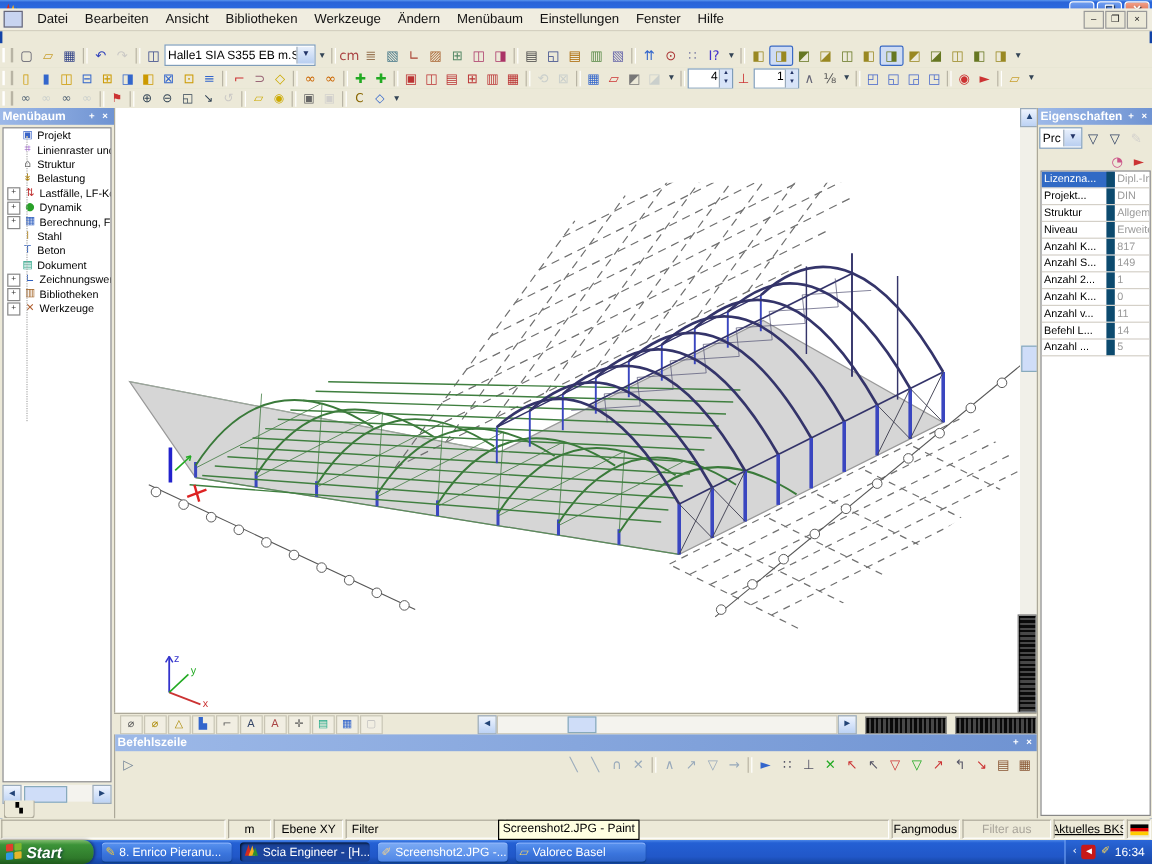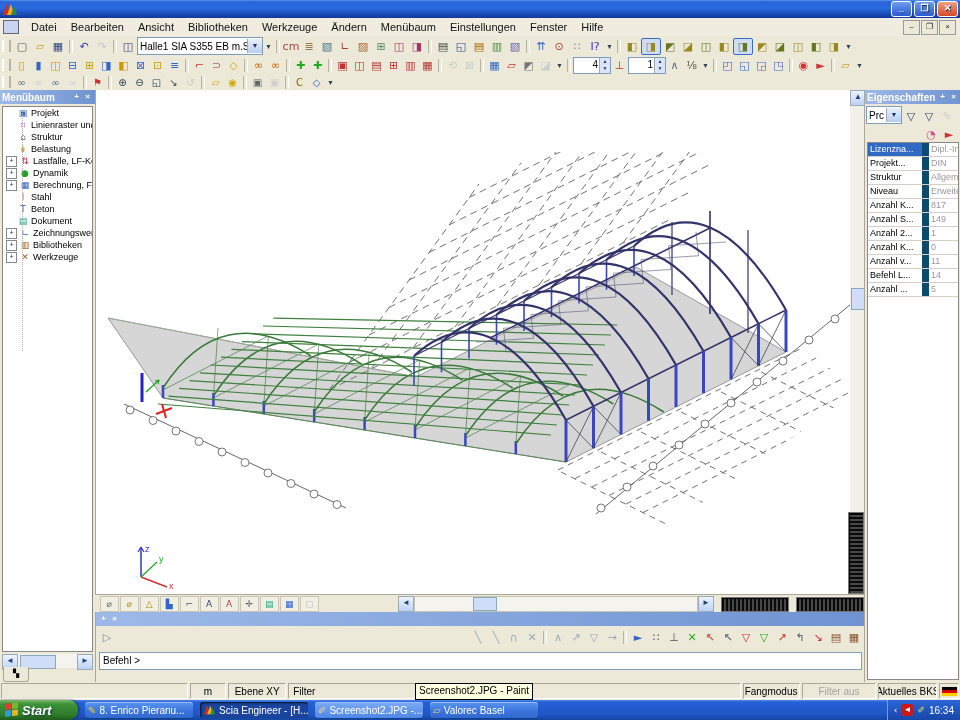--- a/index.html
+++ b/index.html
@@ -11,21 +11,21 @@
     background:linear-gradient(180deg,#5a96ee 0%,#2a64d8 10%,#2a6ae0 45%,#12389a 100%);
     color:#fff;font-size:11px;font-weight:bold;display:flex;align-items:center;
     text-shadow:1px 1px 1px #123;}
   .titlebar .logo{width:16px;height:14px;margin:0 3px 0 2px;flex:none}
   .winbtn{width:19px;height:14px;margin-right:2px;border:1px solid #fff;border-radius:3px;
     color:#fff;font-size:9px;line-height:12px;text-align:center;flex:none;
     background:linear-gradient(180deg,#6f9ef0,#2a5ad0);}
   .winbtn.close{background:linear-gradient(180deg,#f0a088,#d24a2a)}
   .tspacer{flex:1}
   
-  .menubar{left:0;top:18px;width:960px;height:18px;background:#f0ede0;border-bottom:1px solid #d4d0c0;
+  .menubar{left:0;top:7px;width:960px;height:18px;background:#f0ede0;border-bottom:1px solid #d4d0c0;
     display:flex;align-items:center;font-size:11px;color:#111}
   .menubar .mdiicon{width:14px;height:12px;margin:0 5px 0 3px;background:#c8d4f0;border:1px solid #667;flex:none}
   .menubar .mitem{padding:1px 7px;cursor:default}
   .mdibtns{margin-left:auto;display:flex;margin-right:4px}
   .mdibtn{width:15px;height:13px;border:1px solid #999;background:#ece9d8;font-size:8px;
     line-height:11px;text-align:center;margin-left:1px;color:#222}
   
   .tbrow{left:0;width:960px;background:#ece9d8;display:flex;align-items:center;
     border-bottom:1px solid #d8d4c4;overflow:hidden}
   .tb1{top:36px;height:20px}.tb2{top:56px;height:18px}.tb3{top:74px;height:16px}
@@ -605,20 +605,21 @@
     <span class="htrack" style="width:282px">
       <span class="hthumb" style="left:58px"></span>
     </span>
     <span class="sarrbox">►</span>
     <span class="stripeH stripe"></span>
     <span class="stripeH stripe"></span>
   </div>
 
   <div class="abs cmdpanel">
     <div class="ptitle">
+      <span class="pt">Befehlszeile</span>
       <span class="pbtn">+</span>
       <span class="pbtn">×</span>
     </div>
     <div class="cmdtools" id="cmdtools">
         <span class="ti" style="color: rgb(119, 136, 153);">▷</span>
         <span style="flex: 1 1 0%;"></span>
         <span class="ti" style="color: rgb(153, 170, 187);">╲</span>
         <span class="ti" style="color: rgb(153, 170, 187);">╲</span>
         <span class="ti" style="color: rgb(153, 170, 187);">∩</span>
         <span class="ti" style="color: rgb(153, 170, 187);">✕</span>
@@ -635,21 +636,20 @@
         <span class="ti" style="color: rgb(204, 51, 51);">↖</span>
         <span class="ti" style="color: rgb(85, 85, 102);">↖</span>
         <span class="ti" style="color: rgb(204, 51, 51);">▽</span>
         <span class="ti" style="color: rgb(34, 170, 34);">▽</span>
         <span class="ti" style="color: rgb(204, 51, 51);">↗</span>
         <span class="ti" style="color: rgb(85, 85, 102);">↰</span>
         <span class="ti" style="color: rgb(204, 51, 51);">↘</span>
         <span class="ti" style="color: rgb(136, 85, 51);">▤</span>
         <span class="ti" style="color: rgb(136, 85, 51);">▦</span>
       </div>
-    <div class="cmdinput">Befehl &gt;</div>
   </div>
 
   <div class="abs rightpanel">
     <div class="ptitle">
       <span class="pt">Eigenschaften</span>
       <span class="pbtn">+</span>
       <span class="pbtn">×</span>
     </div>
     <div class="proptools">
       <span class="combo" style="width:34px">
@@ -711,21 +711,21 @@
   </div>
 
   <div class="abs statusbar" id="statusbar">
       <div class="sfield" style="width: 188px;"></div>
       <div class="sfield" style="width: 35px;">m</div>
       <div class="sfield" style="width: 57px;">Ebene XY</div>
       <div class="sfield" style="width: 128px; justify-content: flex-start; padding-left: 4px;">Filter</div>
       <div class="sfield" style="width: 322px;"></div>
       <div class="sfield" style="width: 56px;">Fangmodus</div>
       <div class="sfield dis" style="width: 74px;">Filter aus</div>
-      <div class="sfield" style="width: 58px;">Aktuelles BKS</div>
+      <div class="sfield" style="width: 58px; text-decoration: underline;">Aktuelles BKS</div>
       <div class="sfield" style="width: 18px;">
         <span class="flagDE">
           <div style="background:#000"></div>
           <div style="background:#d00"></div>
           <div style="background:#fc0"></div>
         </span>
       </div>
     </div>
   <div class="abs tooltip">Screenshot2.JPG - Paint</div>
 

